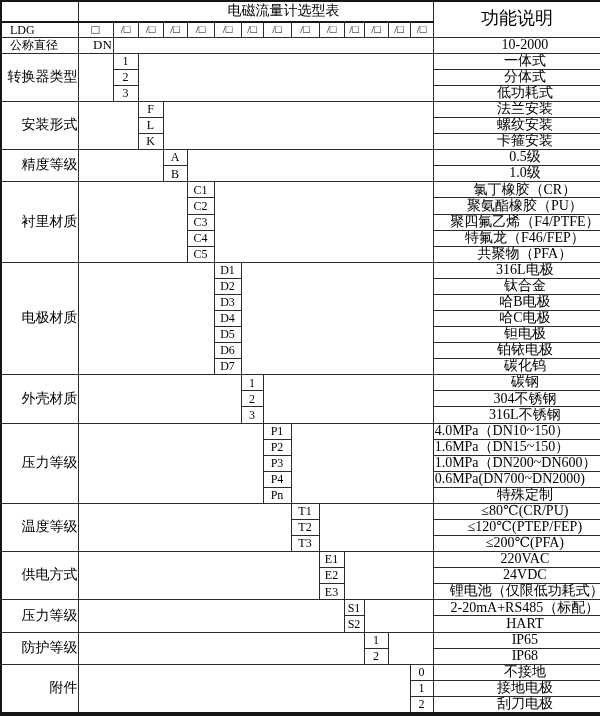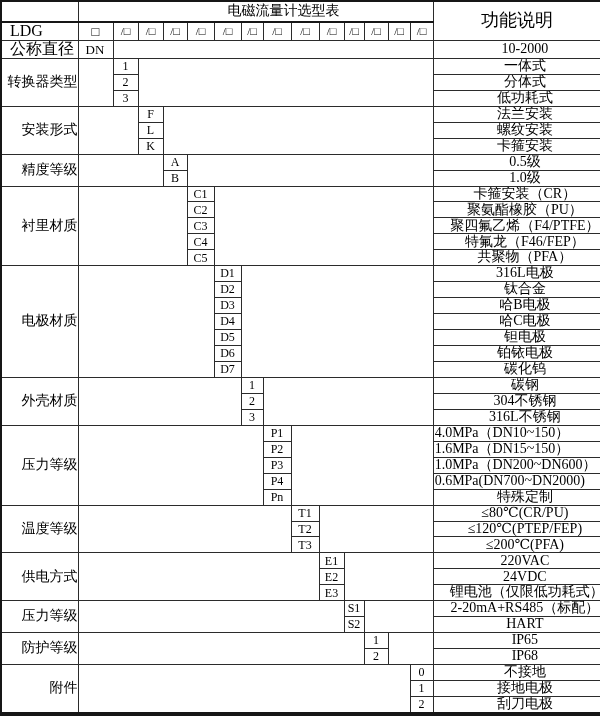--- a/index.html
+++ b/index.html
@@ -9,30 +9,30 @@
     width:600px;height:716px;background:#fff;color:#000;
     font-family:"Liberation Serif","DejaVu Serif",serif;
   }
   td{
     border:1px solid #2b2b2b;padding:0;margin:0;
     text-align:center;vertical-align:middle;
     font-size:14px;line-height:1.05;
     overflow:hidden;white-space:nowrap;
   }
   table{border:2px solid #161616;border-bottom:4px solid #161616;}
-  tr.r-title{height:21px;}
+  tr.r-title{height:21px;font-family:Liberation Mono, monospace;}
   tr.r-model{height:14px;}
   .title-cell{font-size:14px;border-bottom:2px solid #161616;padding-left:56px;}
   .func-cell{font-size:18px;}
-  .lbl-left{text-align:left;padding-left:8px;font-size:16px;}
+  .lbl-left{text-align:left;padding-left:8px;font-size:12px;}
   .cat{font-size:14px;text-align:right;}
   .code{font-size:12px;}
   .box{font-size:13px;}
   .slot{font-size:11px;letter-spacing:0;}
-  .dn{text-align:left;padding-left:7px;font-size:13px;}
+  .dn{text-align:center;padding-left:14px;font-size:13px;}
   .desc{font-size:14px;padding-left:16px;}
   .desc.left{text-align:left;padding-left:1px;}
 </style>
 </head>
 <body>
 
 <div class="page">
 <table>
   <colgroup>
     <col style="width:77px">
@@ -127,21 +127,21 @@
   <tr>
     <td class="code">B</td>
     <td class="desc">1.0级</td>
   </tr>
 
   <tr>
     <td class="cat" rowspan="5">衬里材质</td>
     <td rowspan="5" colspan="4"></td>
     <td class="code">C1</td>
     <td rowspan="5" colspan="9"></td>
-    <td class="desc">卡箍安装（CR）</td>
+    <td class="desc">氯丁橡胶（CR）</td>
   </tr>
   <tr>
     <td class="code">C2</td>
     <td class="desc">聚氨酯橡胶（PU）</td>
   </tr>
   <tr>
     <td class="code">C3</td>
     <td class="desc">聚四氟乙烯（F4/PTFE）</td>
   </tr>
   <tr>

